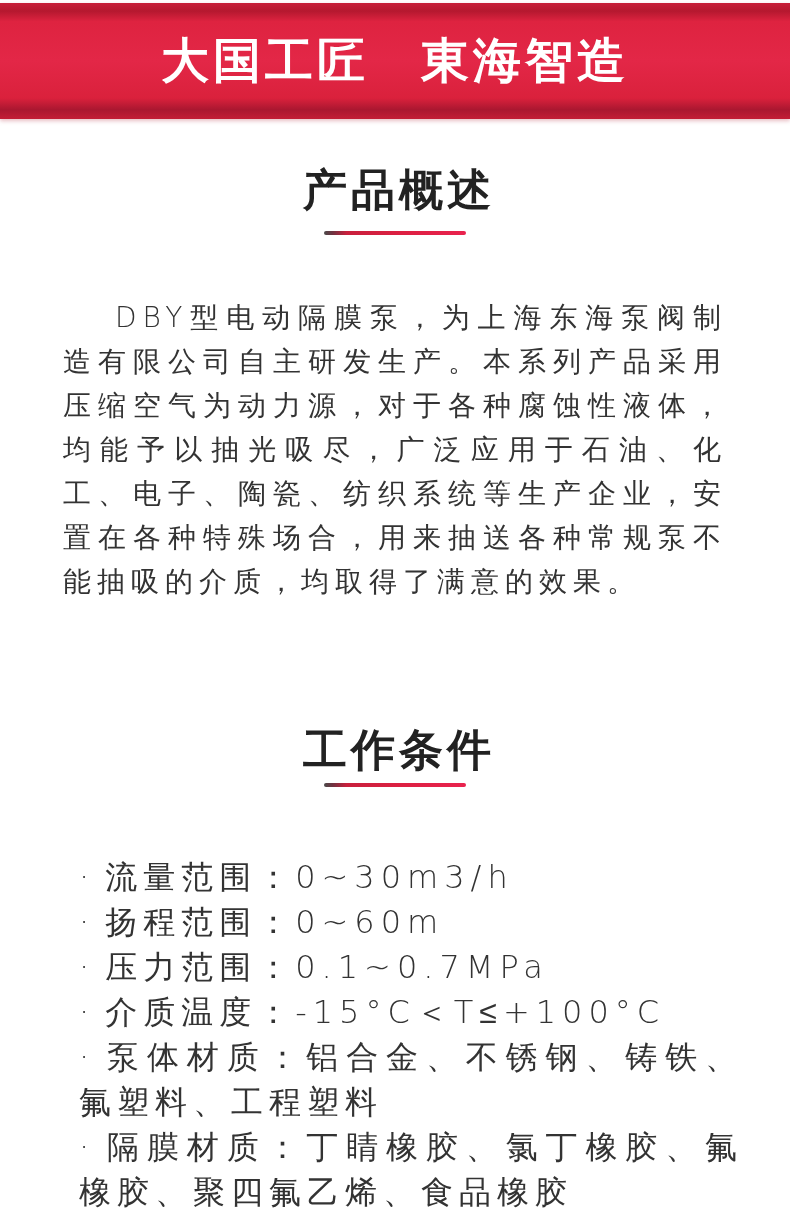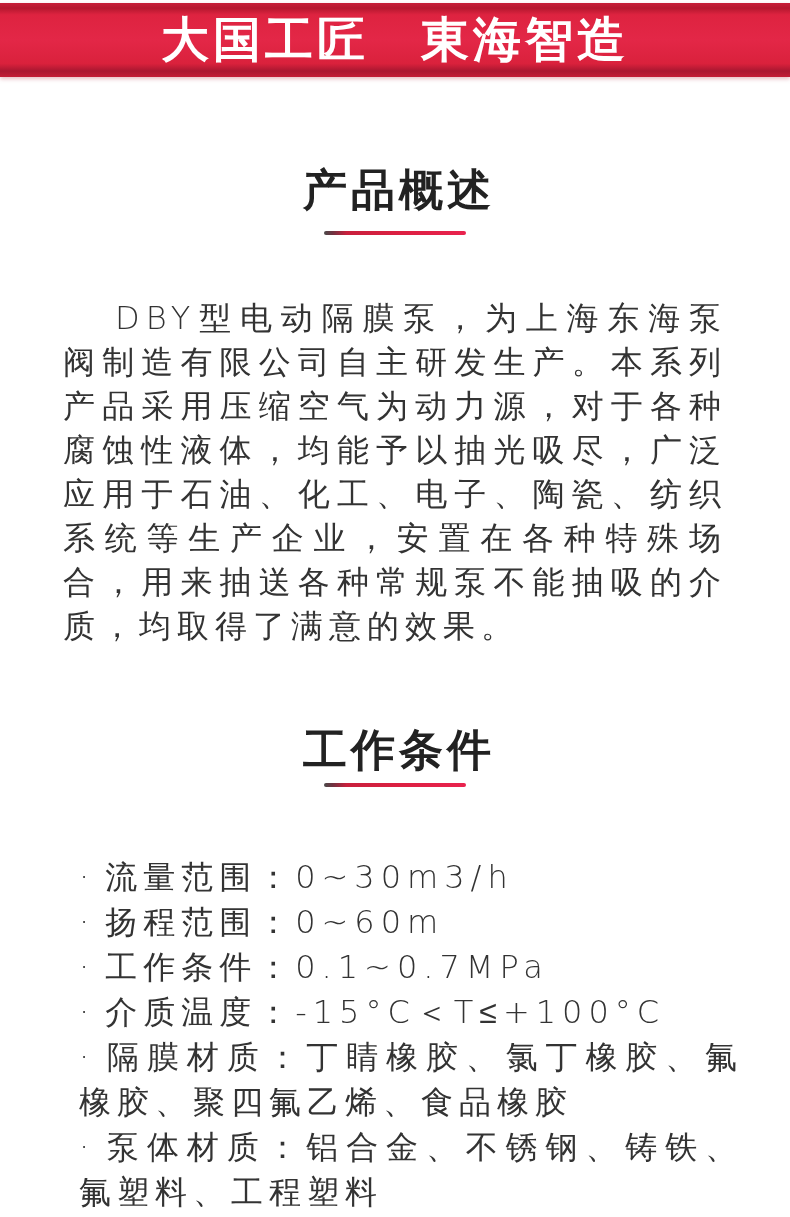--- a/index.html
+++ b/index.html
@@ -9,21 +9,21 @@
     width: 790px;
     height: 1217px;
     background: #ffffff;
     overflow: hidden;
   }
 
   
   .banner {
     position: absolute;
     top: 3px; left: 0;
-    width: 790px; height: 74px;
+    width: 790px; height: 116px;
     background: linear-gradient(180deg,
       #c81f39 0%, #b5182f 7%, #de2340 16%,
       #e32747 50%, #da213c 82%, #aa1730 92%, #c31d36 100%);
     box-shadow: 0 2px 4px rgba(190, 70, 85, 0.35);
     display: flex;
     align-items: center;
     justify-content: center;
   }
   .banner-title {
     margin: 0;
@@ -60,21 +60,21 @@
   }
   .underline-overview   { top: 231px; }
   .underline-conditions { top: 783px; }
 
   
   .overview-paragraph {
     position: absolute;
     top: 296px; left: 63px;
     width: 664px;
     margin: 0;
-    font-size: 32px;
+    font-size: 28px;
     font-weight: 300;
     line-height: 44px;
     letter-spacing: 6px;
     color: #333333;
     text-align: justify;
     text-indent: 52px;
   }
 
   
   .conditions-list {
@@ -116,26 +116,26 @@
   <div class="title-underline underline-conditions"></div>
 
   <ul class="conditions-list">
     <li>
       <span class="bullet">·</span><span>流量范围：0~30m3/h</span>
     </li>
     <li>
       <span class="bullet">·</span><span>扬程范围：0~60m</span>
     </li>
     <li>
-      <span class="bullet">·</span><span>工作条件：0.1~0.7MPa</span>
+      <span class="bullet">·</span><span>压力范围：0.1~0.7MPa</span>
     </li>
     <li>
       <span class="bullet">·</span><span>介质温度：-15°C＜T≤+100°C</span>
     </li>
     <li>
-      <span class="bullet">·</span><span>隔膜材质：丁睛橡胶、氯丁橡胶、氟橡胶、聚四氟乙烯、食品橡胶</span>
+      <span class="bullet">·</span><span>泵体材质：铝合金、不锈钢、铸铁、氟塑料、工程塑料</span>
     </li>
     <li>
-      <span class="bullet">·</span><span>泵体材质：铝合金、不锈钢、铸铁、氟塑料、工程塑料</span>
+      <span class="bullet">·</span><span>隔膜材质：丁睛橡胶、氯丁橡胶、氟橡胶、聚四氟乙烯、食品橡胶</span>
     </li>
   </ul>
 
 </div>
 
 </body></html>

